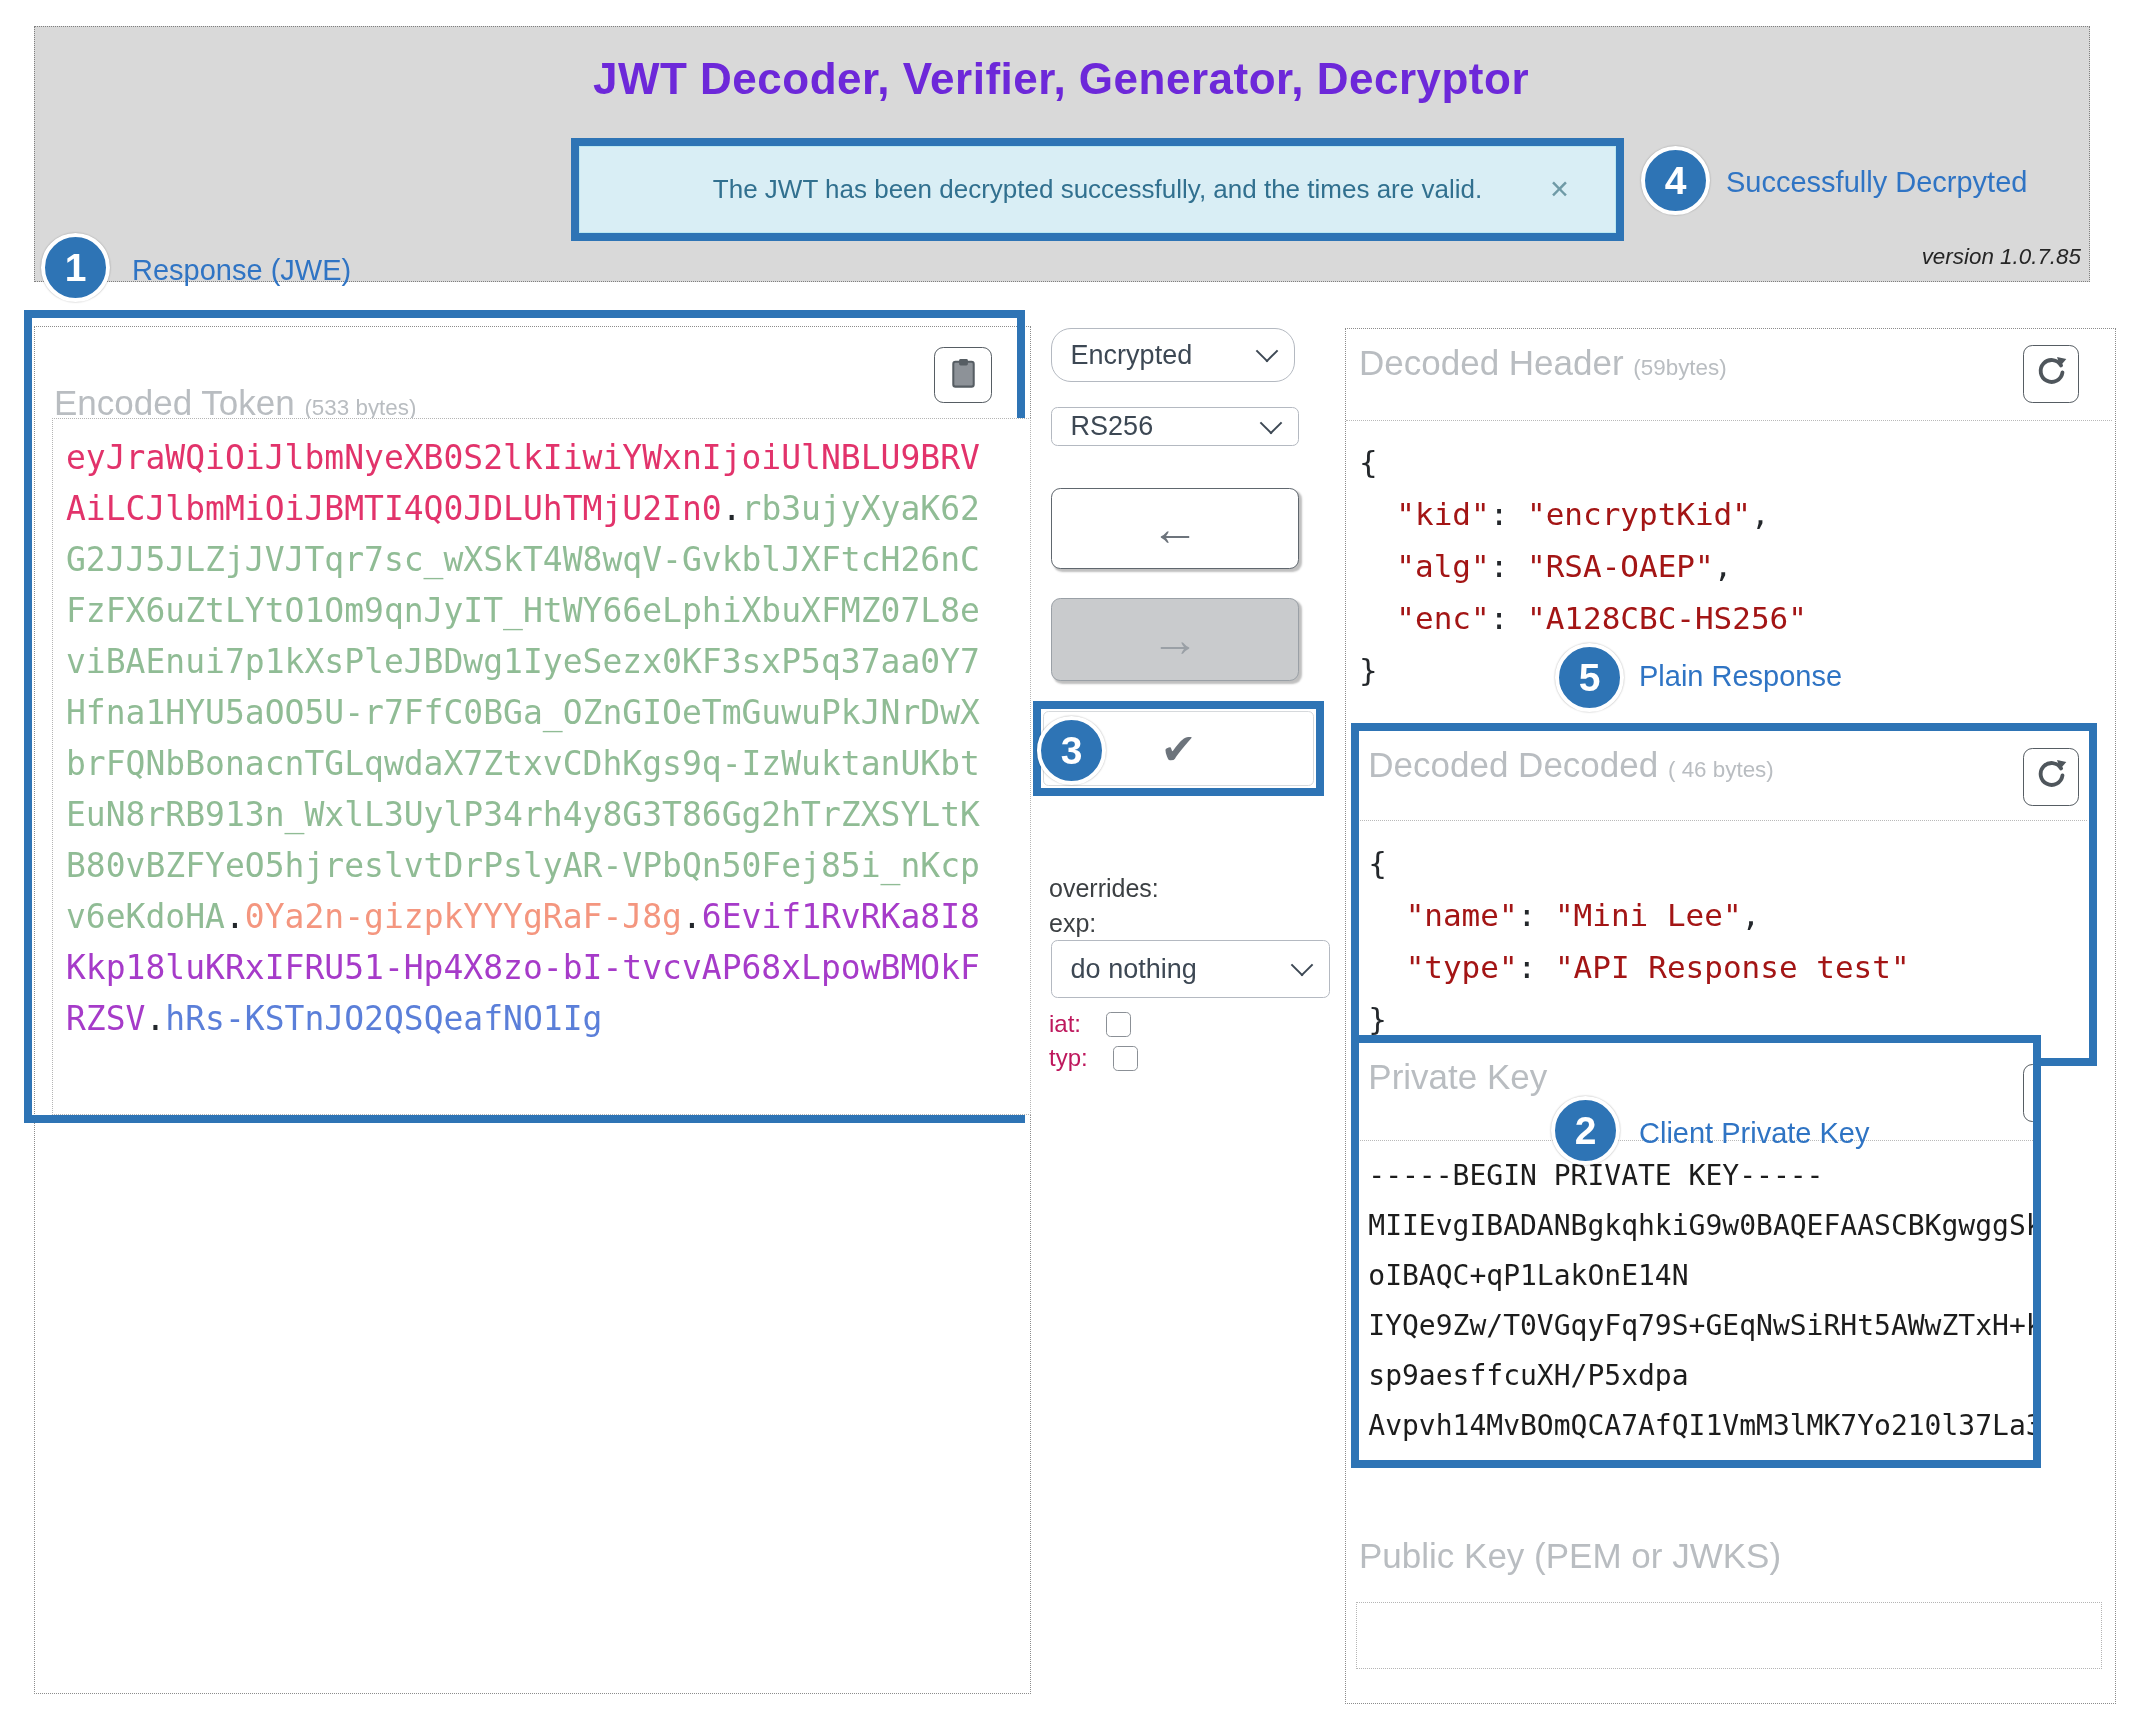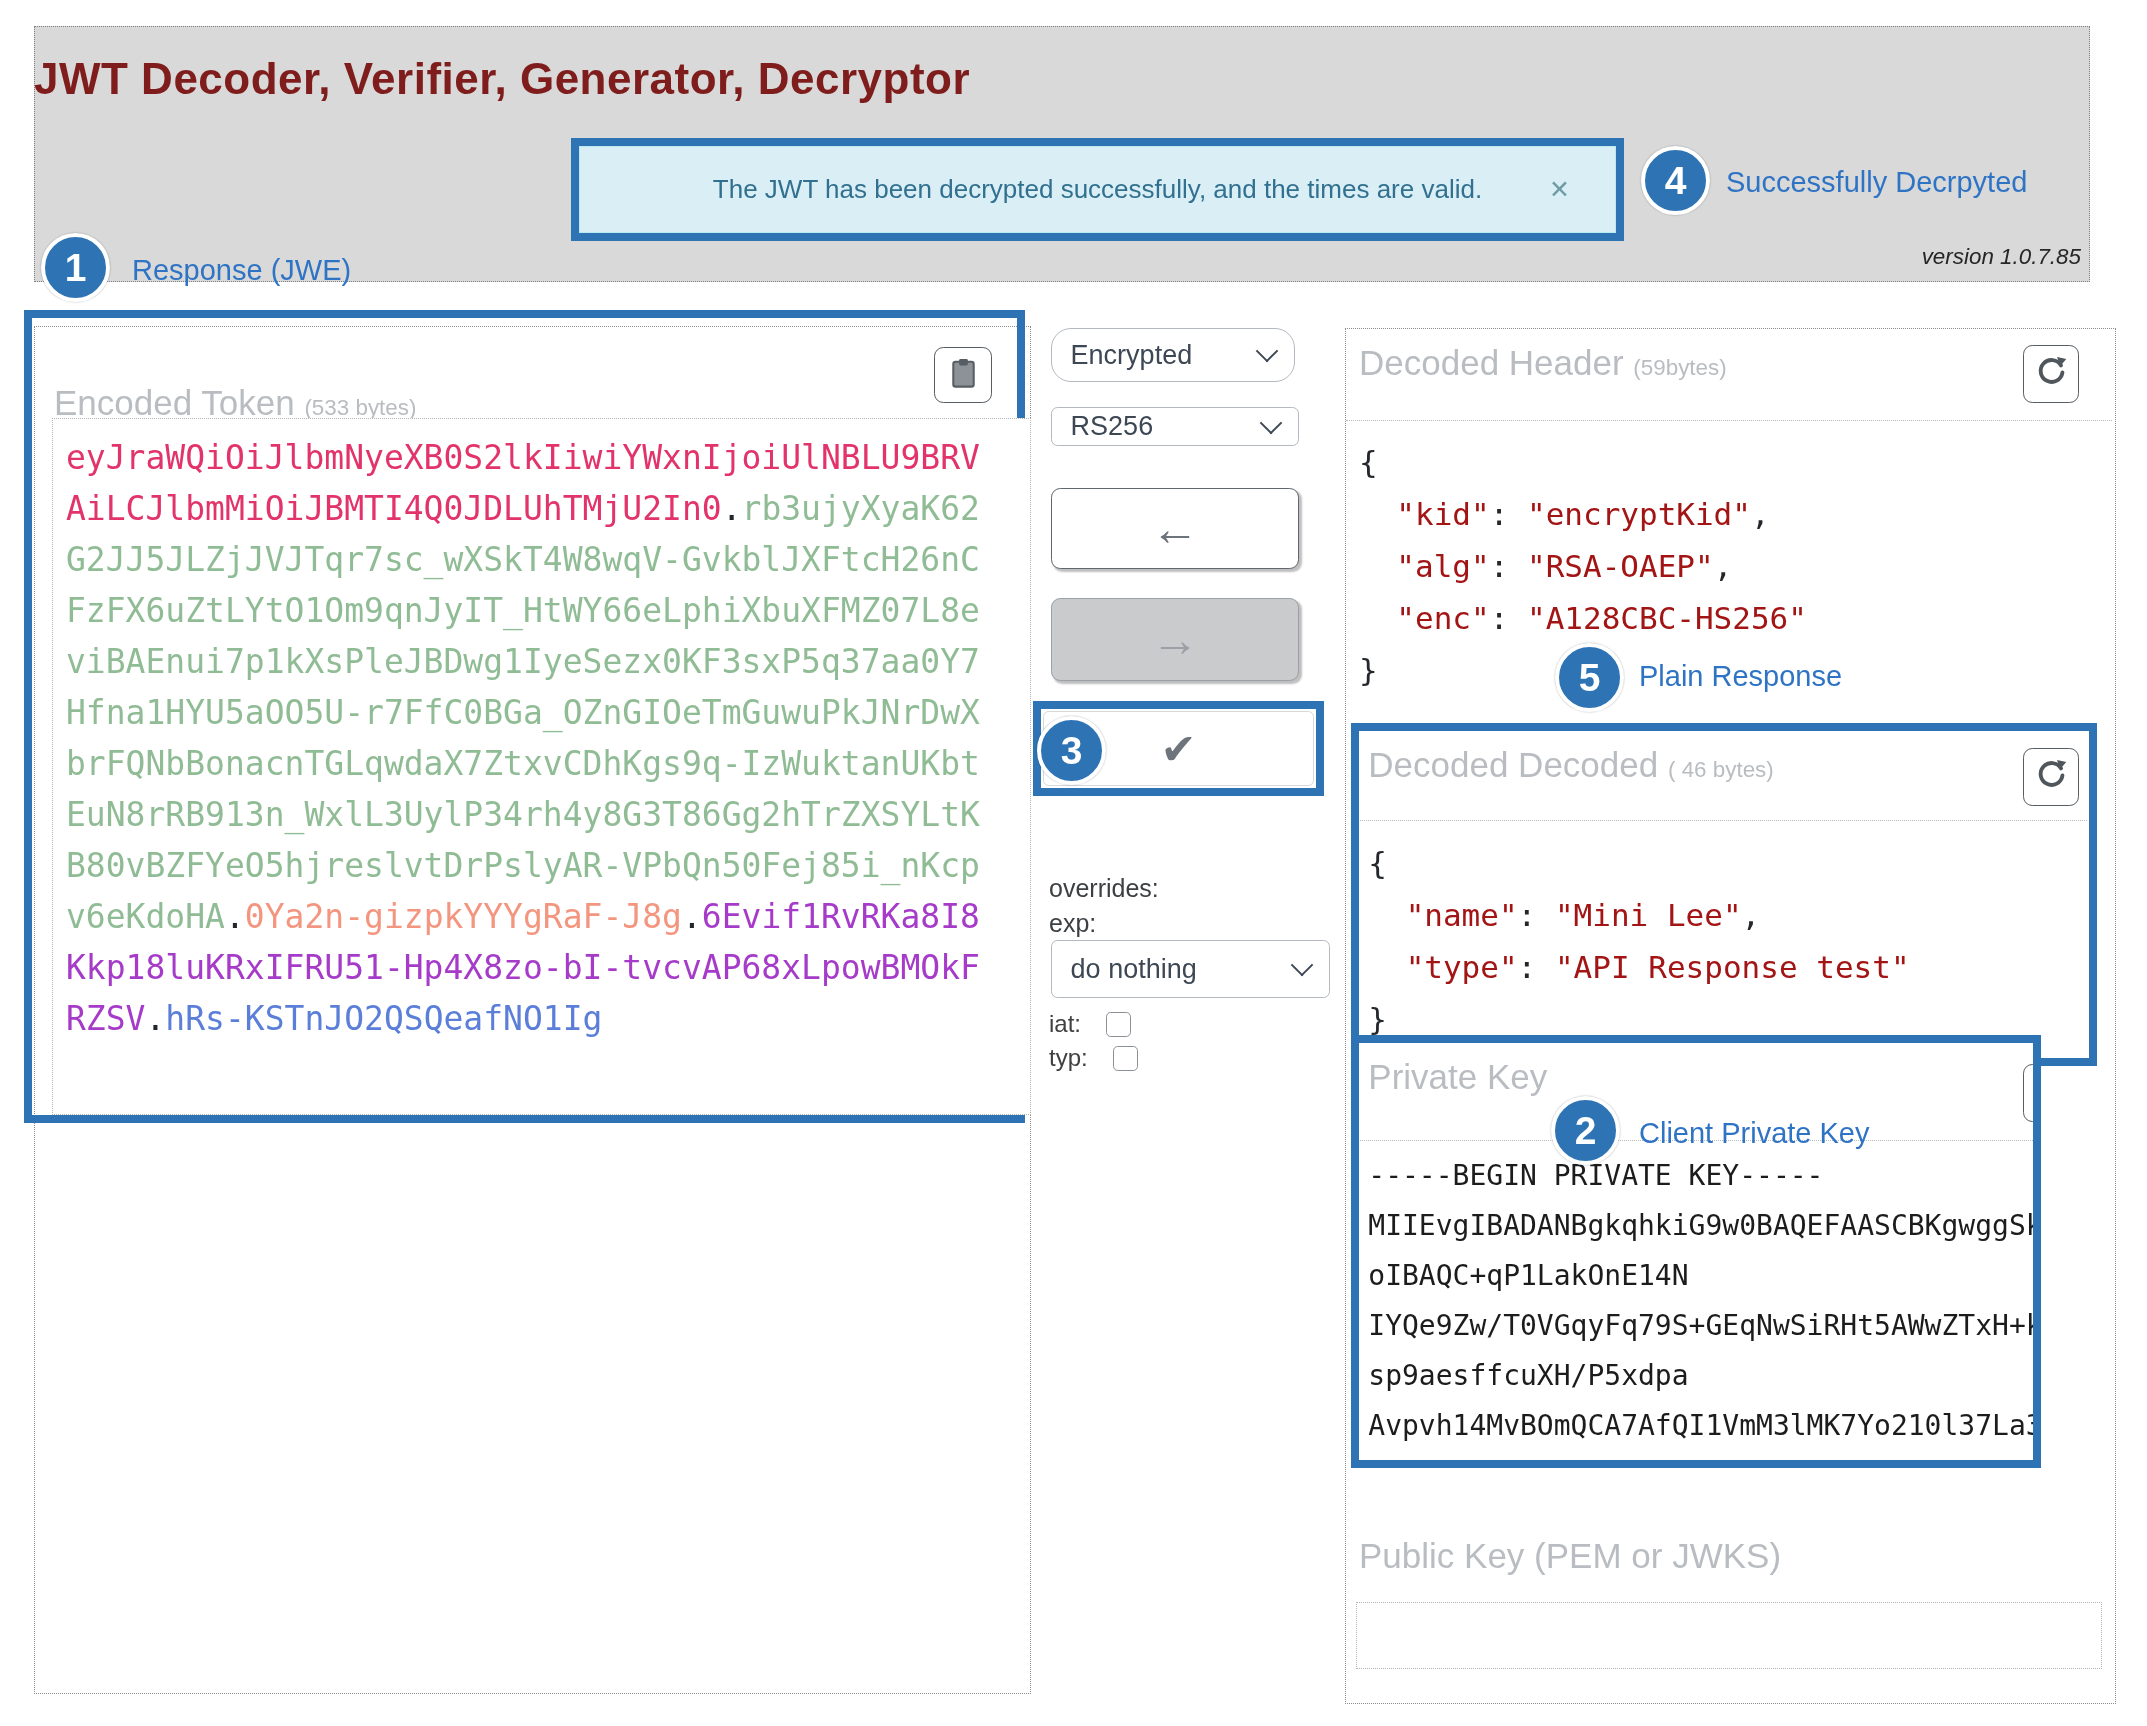--- a/index.html
+++ b/index.html
@@ -1,20 +1,20 @@
 <!DOCTYPE html>
 <html style="font-size:15px"><head>
 <meta charset="utf-8">
 <style>
   html,body{margin:0;padding:0;background:#ffffff;width:2148px;height:1726px;overflow:hidden;
     font-family:"Liberation Sans", sans-serif;}
   .abs{position:absolute;}
   
   .hdr{left:34px;top:26px;width:2054px;height:254px;background:#d9d9d9;border:0.9px dotted #7f7f7f;}
-  .hdr-title{left:34px;top:54px;width:2054px;font-size:44px;font-weight:bold;color:#7f1d1d;letter-spacing:0.5px;}
+  .hdr-title{left:34px;top:54px;width:2054px;text-align:center;font-size:44px;font-weight:bold;color:#6d28d9;letter-spacing:0.5px;}
   .version{left:1678px;top:244px;width:403px;text-align:right;font-size:22.4px;font-style:italic;color:#262626;}
   
   .ann{border:8.4px solid #2e74b5;background:transparent;z-index:5;box-sizing:border-box;}
   .badge{width:69px;height:69px;border-radius:50%;background:#2e74b5;border:4.7px solid #ffffff;
     box-shadow:0 0 1.9px rgba(0,0,0,.35);color:#fff;font-size:39px;font-weight:bold;display:flex;
     align-items:center;justify-content:center;z-index:8;box-sizing:border-box;}
   .blab{color:#2f74c4;font-size:29px;z-index:8;white-space:nowrap;}
   
   .alert-inner{position:absolute;left:0;top:0;right:0;bottom:0;background:#d9eef5;border:0.9px solid #bce8f1;}
   .alert-text{position:absolute;left:0;top:0;width:100%;height:100%;display:flex;align-items:center;justify-content:center;
@@ -38,21 +38,21 @@
   .sel .chev{margin-left:auto;width:14px;height:14px;border-right:2.8px solid #3d4854;border-bottom:2.8px solid #3d4854;
     transform:rotate(45deg) translate(-2.8px,-2.8px);}
   .btn{background:#fff;border:1.9px solid #60676e;border-radius:9.3px;display:flex;align-items:center;justify-content:center;
     box-shadow:2.8px 2.8px 1.9px rgba(0,0,0,.25);box-sizing:border-box;cursor:pointer;}
   .btn .ar{font-size:48px;color:#6d747c;font-weight:bold;}
   .btn.disabled{background:#c9cbcd;border-color:#9aa0a6;cursor:default;}
   .btn.disabled .ar{color:#9aa0a6;}
   .iconbtn{background:#fff;border:1.9px solid #565d63;border-radius:9.3px;display:flex;align-items:center;justify-content:center;
     box-sizing:border-box;cursor:pointer;}
   .smlab{font-size:25px;color:#3c4043;}
-  .cbrow{display:flex;align-items:center;gap:25px;font-size:24px;color:#404040;}
+  .cbrow{display:flex;align-items:center;gap:25px;font-size:24px;color:#be185d;}
   .cb{width:25px;height:25px;border:1.9px solid #8b9096;border-radius:4.7px;background:#fff;box-sizing:border-box;cursor:pointer;}
   .checkmark{font-size:43px;color:#6d747c;}
   .pk-input{border:0.9px dotted #b5b5b5;background:#fff;}
 </style>
 </head>
 <body>
 
 <div class="abs hdr"></div>
 <div class="abs hdr-title">JWT Decoder, Verifier, Generator, Decryptor</div>
 <div class="abs version">version 1.0.7.85</div>

